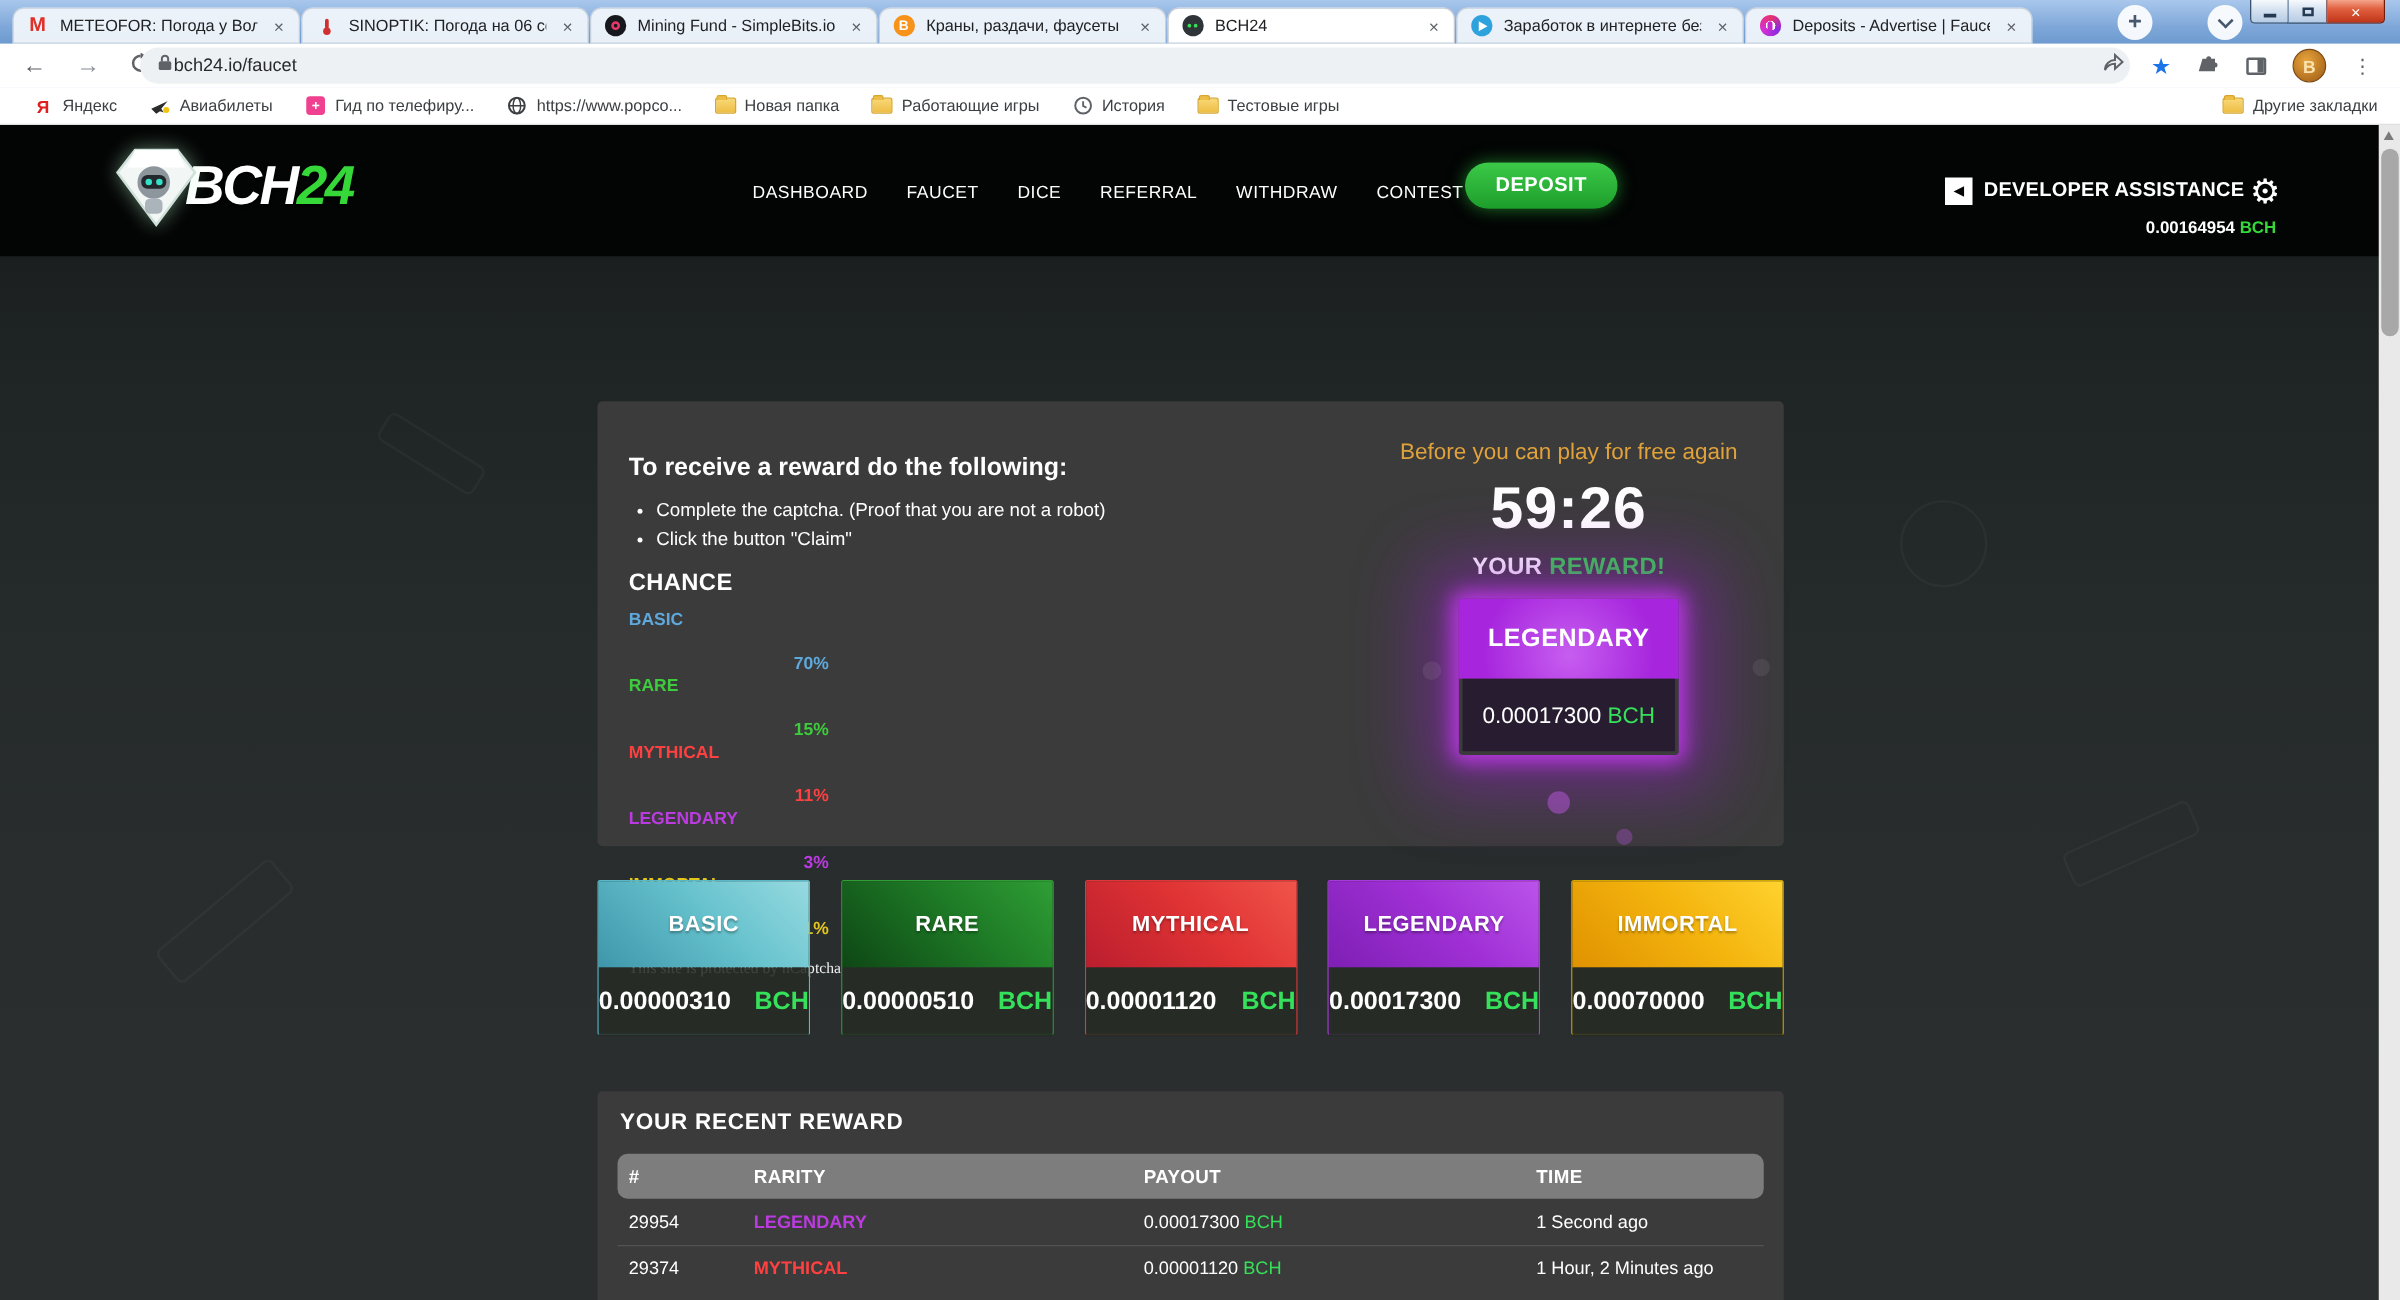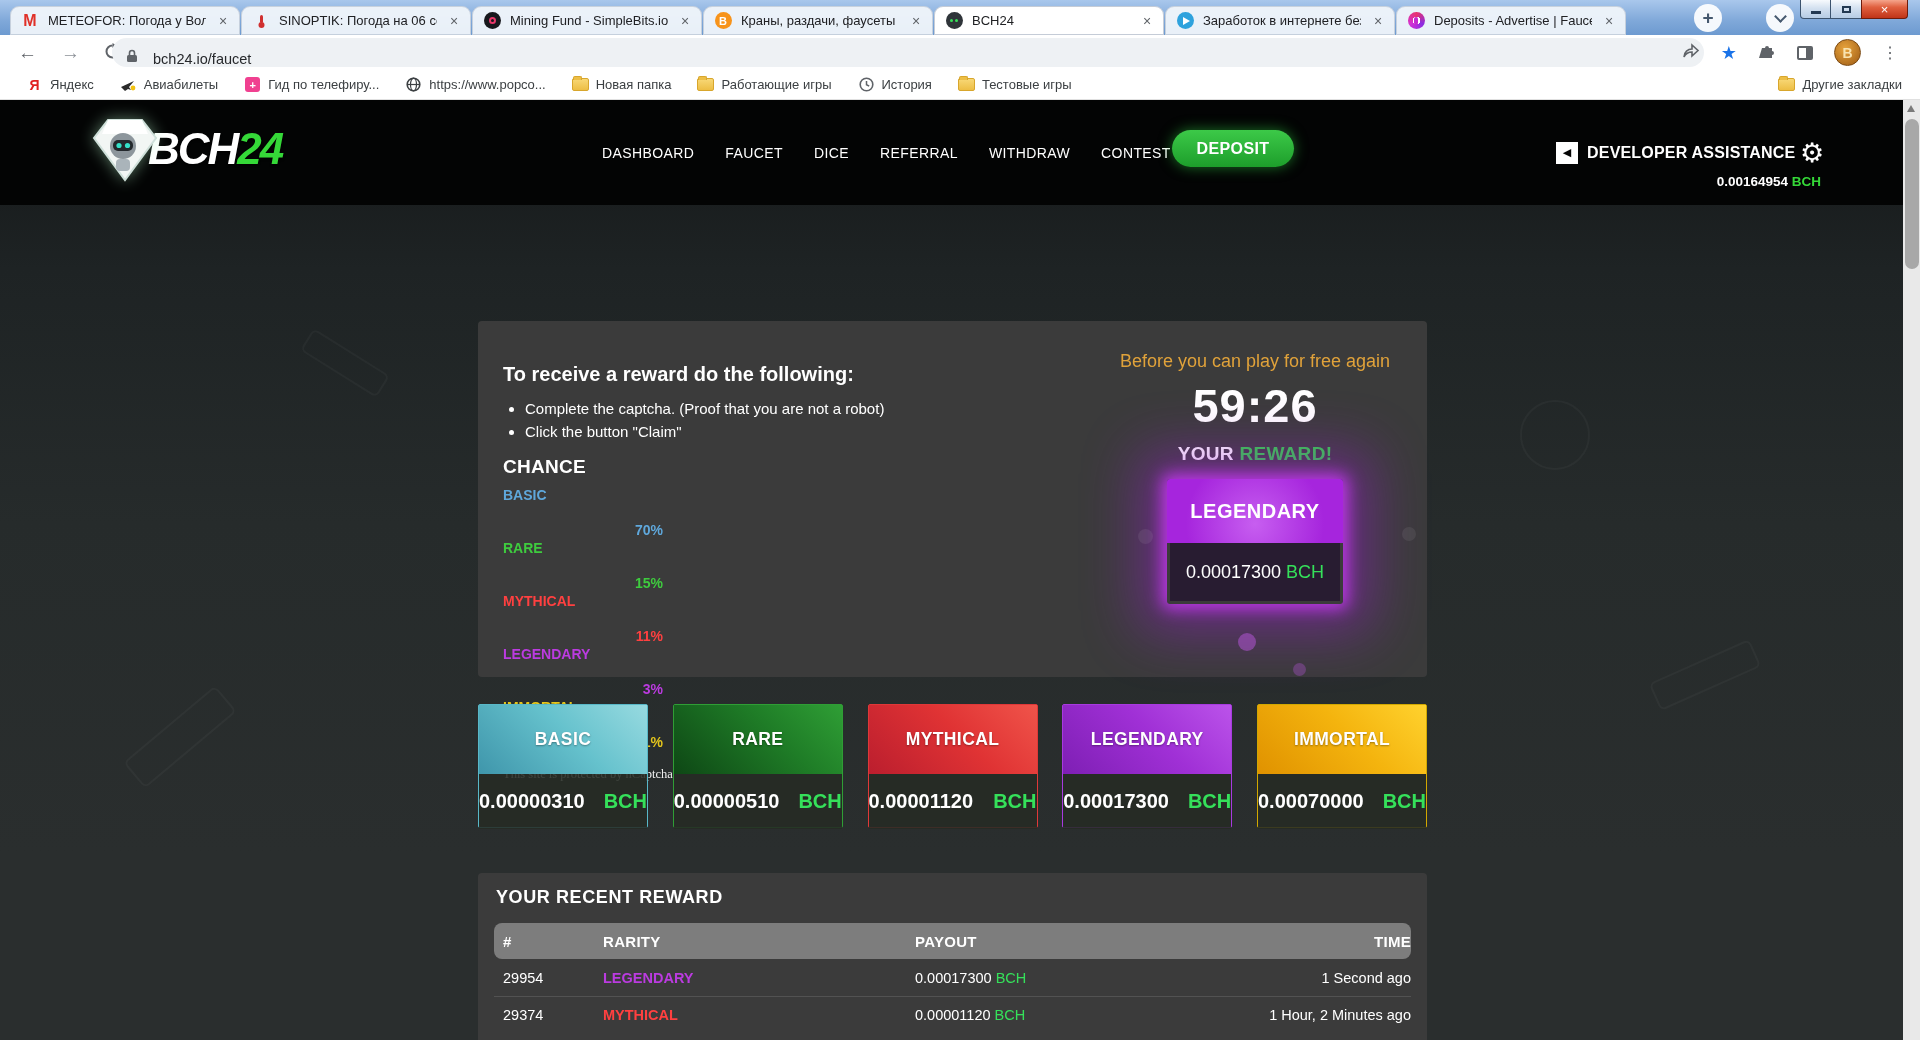--- a/index.html
+++ b/index.html
@@ -42,21 +42,21 @@
     background:linear-gradient(#f5a58c,#e0603f 40%,#c03418);}
   .minbar{display:block;width:10px;height:3px;background:#243a52;margin-top:7px;}
   .maxbox{display:block;width:9px;height:7px;border:2px solid #243a52;}
 
   
   .toolbar{position:absolute;left:0;top:35px;width:1920px;height:35px;background:#ffffff;display:flex;align-items:center;}
   .navbtns{display:flex;align-items:center;gap:24px;padding-left:18px;color:#5f6368;}
   .navbtn{font-size:19px;line-height:1;}
   .navbtn.fwd{color:#8b9097;}
   .addressbar{position:absolute;left:112px;top:3px;width:1592px;height:29px;border-radius:15px;background:#eef1f4;
-    display:flex;align-items:flex-end;padding:0 14px;gap:15px;}
+    display:flex;align-items:center;padding:0 14px;gap:1px;}
   .url{font-size:14.5px;color:#27292c;}
   .tb-right{position:absolute;right:22px;top:0;height:35px;display:flex;align-items:center;gap:21px;}
   .star{color:#1a73e8;font-size:18px;}
   .avatar{width:27px;height:27px;border-radius:50%;background:radial-gradient(circle at 40% 35%,#e8a43c,#9c5a14);
     display:flex;align-items:center;justify-content:center;color:#f8e3b0;font-weight:bold;font-size:14px;border:1px solid #7c4a12;}
   .dots{color:#5f6368;font-size:16px;letter-spacing:0;}
   .sidebar-ic{width:16px;height:14px;border:2px solid #5f6368;border-radius:2px;position:relative;}
   .sidebar-ic i{position:absolute;right:0;top:0;bottom:0;width:5px;background:#5f6368;display:block;}
 
   
@@ -133,21 +133,21 @@
   .t-leg{border:1px solid #a83ae0;}    .t-leg .tier-top{background:linear-gradient(45deg,#7e1fb4,#a030d6 55%,#bb53ea);}
   .t-imm{border:1px solid #d2a800;}    .t-imm .tier-top{background:linear-gradient(45deg,#e09200,#f4b40e 55%,#ffd22e);}
 
   
   .recent{position:absolute;left:478px;top:773px;width:949px;height:200px;background:rgba(60,60,60,.97);border-radius:4px;padding:0 16px;overflow:hidden;}
   .rec-title{margin:14px 0 0 2px;font-size:18px;font-weight:bold;color:#fff;letter-spacing:.6px;}
   .rec-head{margin-top:15px;height:36px;background:#7d7d7d;border-radius:8px;display:flex;align-items:center;color:#fff;font-weight:bold;font-size:15px;letter-spacing:.3px;}
   .col1{width:109px;padding-left:9px;}
   .col2{width:312px;}
   .col3{width:314px;}
-  .col4{flex:1;text-align:right;}
+  .col4{flex:1;}
   .rec-row{height:37px;display:flex;align-items:center;color:#fff;font-size:14.5px;}
   .rec-row + .rec-row{border-top:1px solid #525252;}
   .rec-row .rar{font-weight:bold;}
 
   
   .sb{position:absolute;right:0;top:0;width:17px;height:940px;background:#e9e9e9;}
   .sb-arrow{position:absolute;top:5px;left:4px;width:0;height:0;border-left:4.5px solid transparent;border-right:4.5px solid transparent;border-bottom:7px solid #7a7a7a;}
   .sb-thumb{position:absolute;top:19px;left:1.5px;width:14px;height:150px;border-radius:7px;background:#a8a8a8;}
 </style>
 </head>

